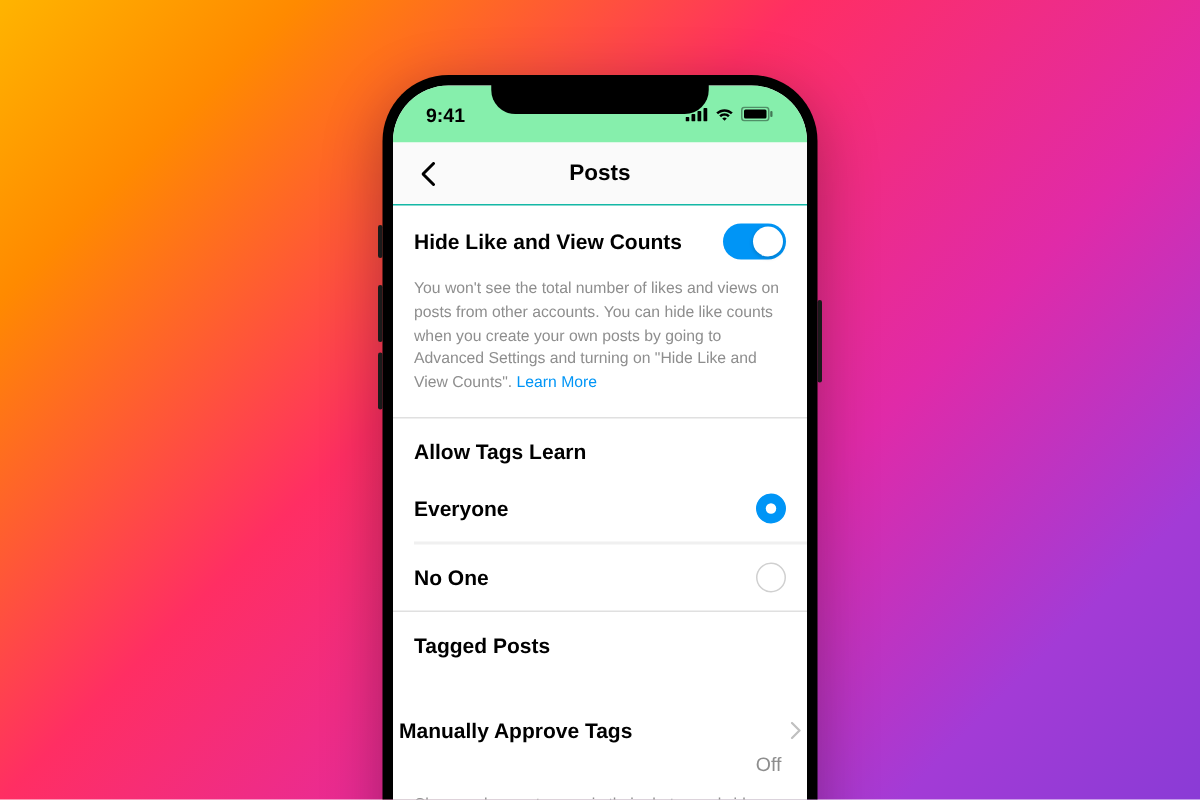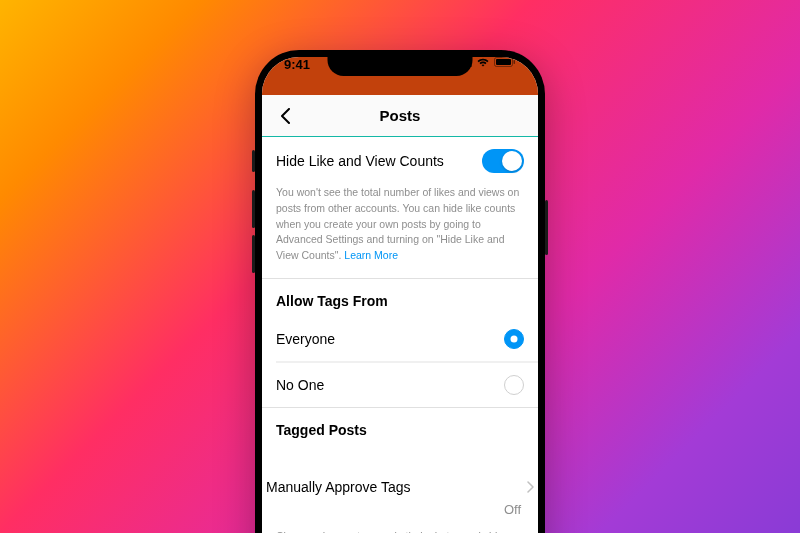--- a/index.html
+++ b/index.html
@@ -54,23 +54,23 @@
       height: 100%;
       background: #fff;
       border-radius: 37px;
       overflow: hidden;
       position: relative;
     }
     .status-bar {
       height: 38px;
       display: flex;
       justify-content: space-between;
-      align-items: flex-start;
+      align-items: center;
       padding: 0 22px;
-      background: #c2410c;
+      background: #86efac;
       position: relative;
     }
     .status-time {
       font-size: 13px;
       font-weight: 600;
       color: #000;
     }
     .status-right {
       display: flex;
       align-items: center;
@@ -109,21 +109,21 @@
     }
     .row {
       padding: 12px 14px;
       display: flex;
       justify-content: space-between;
       align-items: center;
     }
     .row-label {
       font-size: 14px;
       color: #000;
-      font-weight: 400;
+      font-weight: 700;
       text-align: right;
     }
     .toggle {
       width: 42px;
       height: 24px;
       background: #0095f6;
       border-radius: 12px;
       position: relative;
       cursor: pointer;
     }
@@ -255,21 +255,21 @@
         <div class="row-label">Hide Like and View Counts</div>
         <div class="toggle"></div>
       </div>
       <div class="desc-text">
         <span>You won't see the total number of likes and views on posts from other accounts. You can hide like counts when you create your own posts by going to Advanced Settings and turning on "Hide Like and View Counts".</span>
         <span class="learn-more">Learn More</span>
       </div>
 
       <div class="divider"></div>
 
-      <div class="section-title">Allow Tags From</div>
+      <div class="section-title">Allow Tags Learn</div>
 
       <div class="row">
         <div class="row-label">Everyone</div>
         <div class="radio selected"></div>
       </div>
       <div class="row-thin-divider"></div>
 
       <div class="row-thin-divider"></div>
 
       <div class="row">

